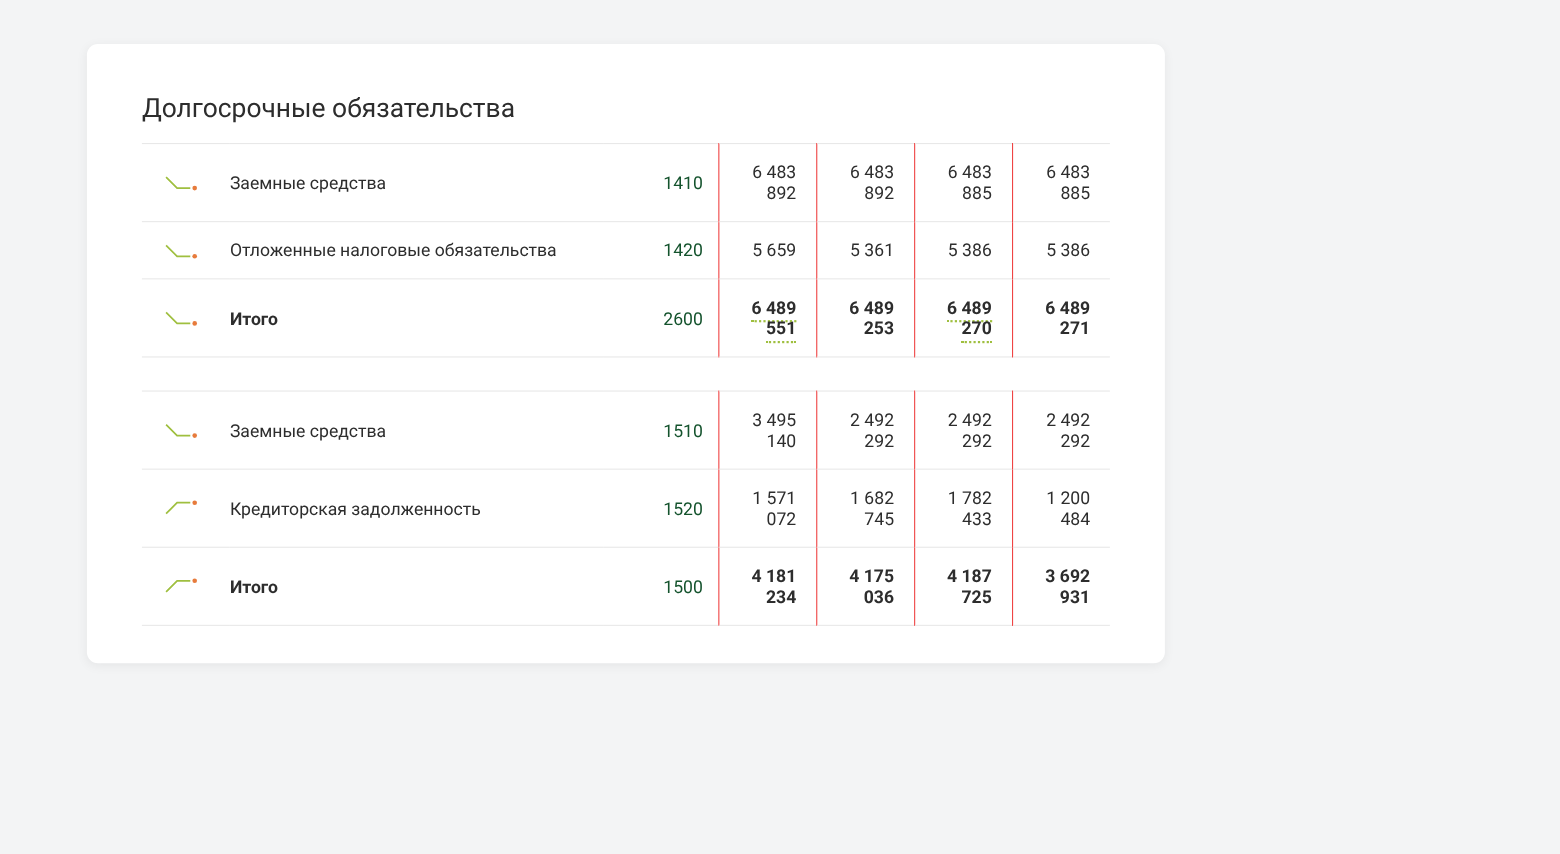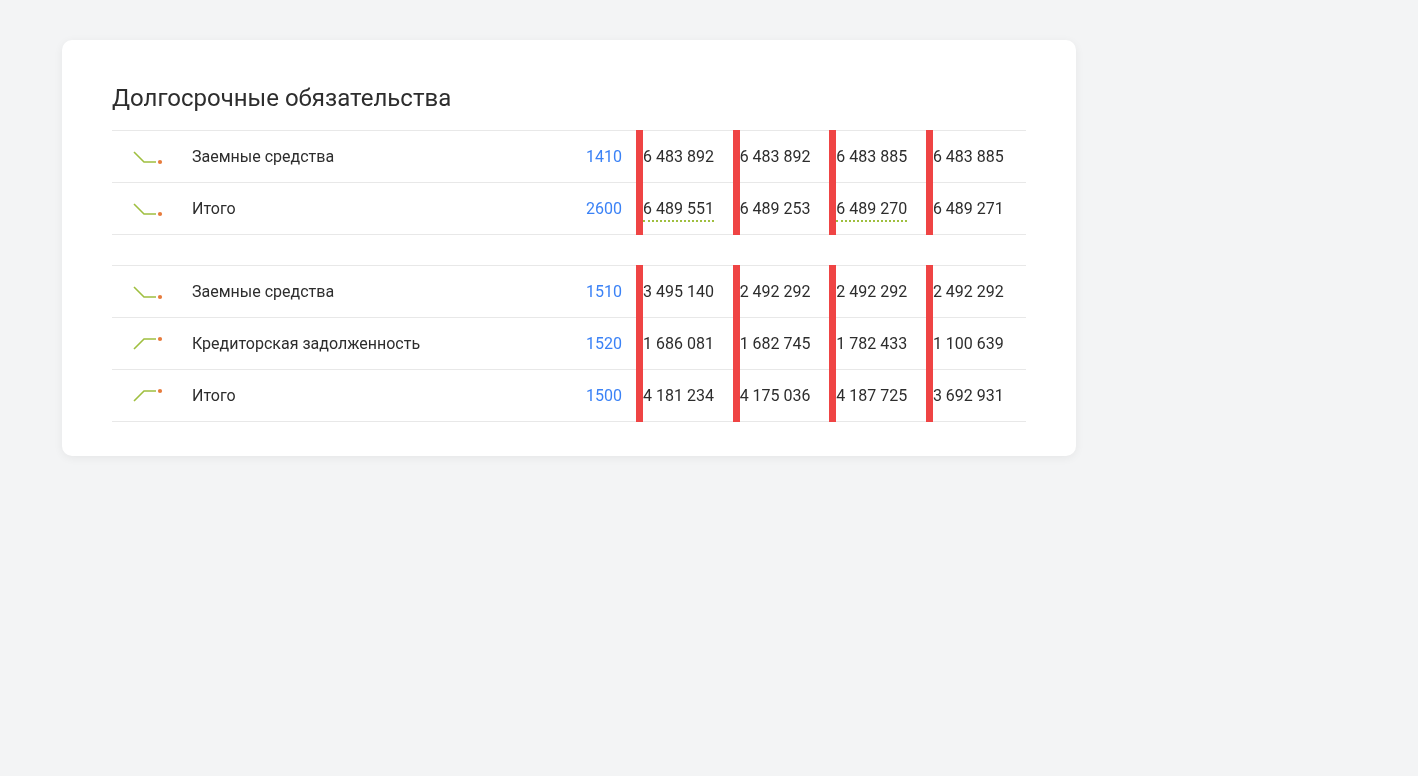--- a/index.html
+++ b/index.html
@@ -1,26 +1,26 @@
 <!DOCTYPE html>
 <html><head>
 <meta charset="utf-8">
 <style>
   html,body{margin:0;padding:0;background:#f3f4f5;font-family:-apple-system,BlinkMacSystemFont,"Segoe UI",Roboto,Arial,sans-serif;color:#2a2a2a;}
-  .page{width:1138px;height:776px;box-sizing:border-box;padding:40px 62px;}
+  .page{width:1138px;height:776px;box-sizing:border-box;padding:40px 79px;}
   .card{background:#fff;border-radius:10px;box-shadow:0 2px 10px rgba(0,0,0,0.06);padding:26px 50px 34px;}
   .section-title{font-size:24px;font-weight:400;color:#2d2d2d;margin:18px 0 18px 0;}
   table{width:100%;border-collapse:collapse;table-layout:fixed;}
   tr{border-top:1px solid #e8e8e8;border-bottom:1px solid #e8e8e8;}
   td{padding:16px 0;vertical-align:middle;font-size:16px;margin-left:21px;}
   td.spark{width:60px;padding-left:20px;}
   td.name{width:340px;color:#2d2d2d;}
-  td.code{width:90px;color:#3b82f6;text-align:right;padding-right:14px;}
-  td.val{width:auto;text-align:left;padding-right:18px;border-left:7px solid #ef4444;font-variant-numeric:tabular-nums;color:#2d2d2d;}
-  .bold td.name,.bold td.val{font-weight:400;}
+  td.code{width:90px;color:#14532d;text-align:right;padding-right:14px;}
+  td.val{width:auto;text-align:right;padding-right:18px;border-left:1px solid #ef4444;font-variant-numeric:tabular-nums;color:#2d2d2d;}
+  .bold td.name,.bold td.val{font-weight:700;}
   .underline-wavy{border-bottom:2px dotted #9fbf3f;padding-bottom:2px;}
   .dash{color:#8a8a8a;}
   .spark svg{display:block;}
 </style>
 </head>
 <body>
 
 <div class="page">
   <div class="card">
 
@@ -33,20 +33,34 @@
                 <path d="M2 4 L12 14 L24 14" stroke="#9fbf3f" stroke-width="1.6" fill="none"></path>
                 <circle cx="28" cy="14" r="2.1" fill="#e77b3c"></circle>
               </svg>
             </td>
             <td class="name">Заемные средства</td>
             <td class="code">1410</td>
             <td class="val">6 483 892</td>
             <td class="val">6 483 892</td>
             <td class="val">6 483 885</td>
             <td class="val">6 483 885</td>
+          </tr>
+          <tr>
+            <td class="spark">
+              <svg width="34" height="18" viewBox="0 0 34 18">
+                <path d="M2 4 L12 14 L24 14" stroke="#9fbf3f" stroke-width="1.6" fill="none"></path>
+                <circle cx="28" cy="14" r="2.1" fill="#e77b3c"></circle>
+              </svg>
+            </td>
+            <td class="name">Отложенные налоговые обязательства</td>
+            <td class="code">1420</td>
+            <td class="val">5 659</td>
+            <td class="val">5 361</td>
+            <td class="val">5 386</td>
+            <td class="val">5 386</td>
           </tr>
           <tr class="bold">
             <td class="spark">
               <svg width="34" height="18" viewBox="0 0 34 18">
                 <path d="M2 4 L12 14 L24 14" stroke="#9fbf3f" stroke-width="1.6" fill="none"></path>
                 <circle cx="28" cy="14" r="2.1" fill="#e77b3c"></circle>
               </svg>
             </td>
             <td class="name">Итого</td>
             <td class="code">2600</td>
@@ -78,24 +92,24 @@
           </tr>
           <tr>
             <td class="spark">
               <svg width="34" height="18" viewBox="0 0 34 18">
                 <path d="M2 14 L12 4 L24 4" stroke="#9fbf3f" stroke-width="1.6" fill="none"></path>
                 <circle cx="28" cy="4" r="2.1" fill="#e77b3c"></circle>
               </svg>
             </td>
             <td class="name">Кредиторская задолженность</td>
             <td class="code">1520</td>
-            <td class="val">1 686 081</td>
+            <td class="val">1 571 072</td>
             <td class="val">1 682 745</td>
             <td class="val">1 782 433</td>
-            <td class="val">1 100 639</td>
+            <td class="val">1 200 484</td>
           </tr>
           <tr class="bold">
             <td class="spark">
               <svg width="34" height="18" viewBox="0 0 34 18">
                 <path d="M2 14 L12 4 L24 4" stroke="#9fbf3f" stroke-width="1.6" fill="none"></path>
                 <circle cx="28" cy="4" r="2.1" fill="#e77b3c"></circle>
               </svg>
             </td>
             <td class="name">Итого</td>
             <td class="code">1500</td>

